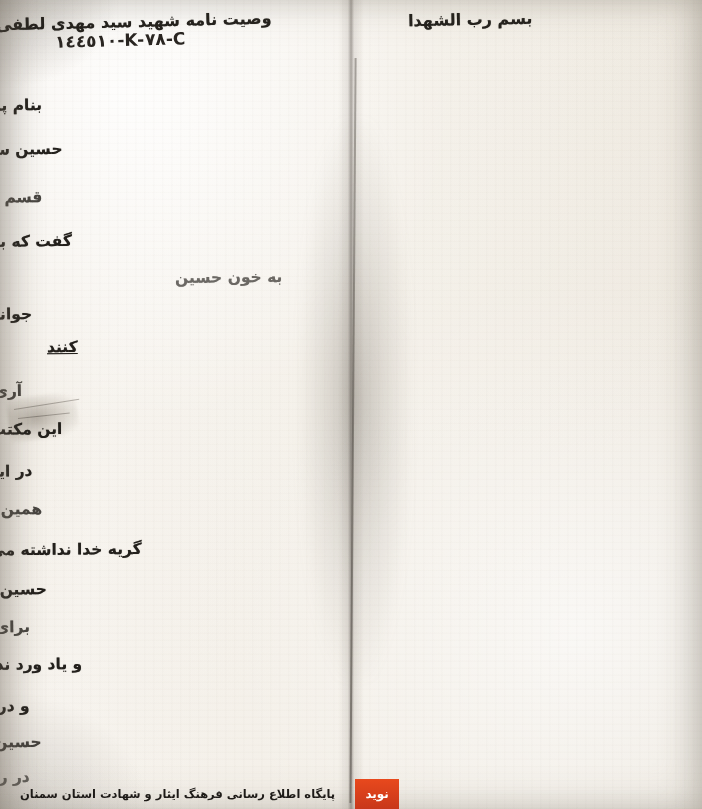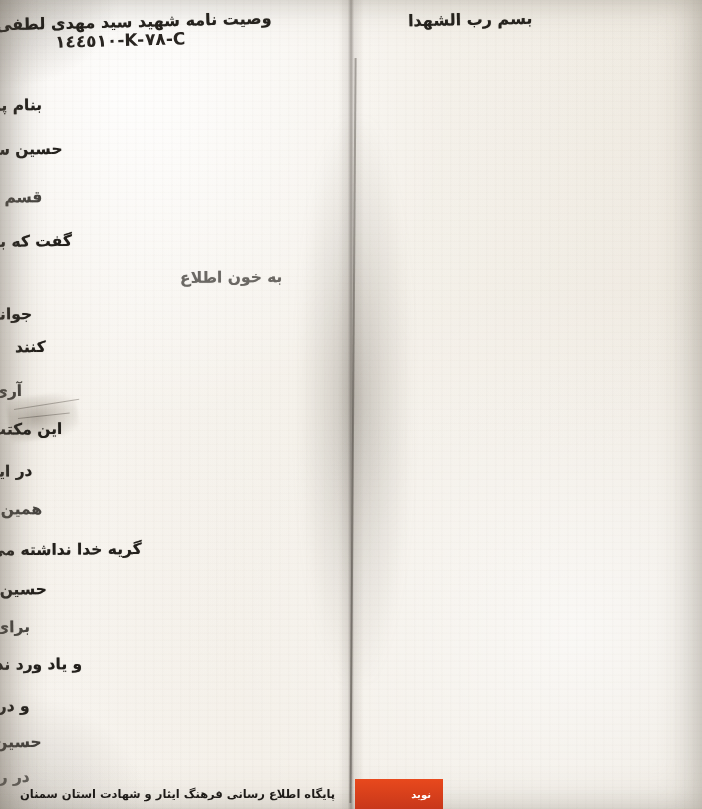--- a/index.html
+++ b/index.html
@@ -146,27 +146,26 @@
     height: 30px;
     display: flex;
     align-items: center;
     direction: rtl;
   }
   .stamp-mark {
     width: 44px;
     height: 30px;
     background: linear-gradient(180deg,#e8491d 0%, #c8371a 100%);
     color: #fff;
-    font-size: 10px;
+    font-size: 12px;
     font-weight: 700;
     display: flex;
     align-items: center;
     justify-content: center;
     letter-spacing: -0.3px;
-    padding-left: 44px;
   }
   .stamp-text {
     padding: 0 20px;
     font-size: 11.5px;
     font-weight: 700;
     color: #1d1a17;
     direction: rtl;
     white-space: nowrap;
   }
   .scratch {
@@ -198,25 +197,25 @@
     <div class="archive-code">١٤٤٥١٠-K-٧٨-C</div>
 
     <div class="line l-body" style="right:660px; top:96px; width:600px; transform:rotate(-0.8deg);">بنام پروردگار بنام آفریننده آسمان ها و زمین پرورد دگار مهدی (ص) و علی (ع) وبنام پروردگار</div>
 
     <div class="line l-body" style="right:640px; top:140px; transform:rotate(-0.6deg);">حسین سیدالشهدا و حسین بن علی (ع)</div>
 
     <div class="line l-body fade-1" style="right:660px; top:188px; transform:rotate(-0.9deg);">قسم به خدای حسین من راهم را یافتم چون حسین مولای من است و مکتب حسین ایثار و خون به من خواهد</div>
 
     <div class="line l-body" style="right:630px; top:232px; transform:rotate(-0.7deg);">گفت که با آن مکتب زنده شد و برای سیراب نمودن نهال انقلاب اسلامی هزاران مرد و زن</div>
 
-    <div class="line l-body fade-2" style="right:420px; top:268px; transform:rotate(-0.5deg);">به خون اطلاع</div>
+    <div class="line l-body fade-2" style="right:420px; top:268px; transform:rotate(-0.5deg);">به خون حسین</div>
 
     <div class="line l-body" style="right:670px; top:305px; transform:rotate(-0.8deg);">جوانان و وصیت بچه ها و نشئی ماه ها از یاد نبرید و لذت نشستند تا مکتب حسین و هر سه کربلا را زنده</div>
 
-    <div class="line l-body" style="right:656px; top:338px; transform:rotate(-0.4deg);">کنند</div>
+    <div class="line l-body" style="right:624px; top:338px; transform:rotate(-0.4deg);text-decoration:underline;">کنند</div>
 
     <div class="line l-body fade-1" style="right:680px; top:382px; transform:rotate(-0.9deg);">آری انقلاب اسلام مکتبی است که شما دست و دل استوارت ندارد و بیدار و مهاد رحمتی من با خودسازی و خودکار</div>
 
     <div class="line l-body" style="right:640px; top:420px; transform:rotate(-0.6deg);">این مکتب را انتخاب کردم</div>
 
     <div class="line l-body" style="right:670px; top:462px; transform:rotate(-0.8deg);">در این راه پر پیچ و خم فضیلت نیست چنانکه خود بدانیم که من زندگیم حسین بود و دو پایش همین</div>
 
     <div class="line l-body fade-1" style="right:660px; top:500px; transform:rotate(-0.7deg);">همین هستم و من نگویم که گریه برای حسین و بازار بی غسل از نیم نیست که بر ما کاسی آنکه روی نشخته</div>
 
     <div class="line l-body" style="right:560px; top:540px; transform:rotate(-0.5deg);">گریه خدا نداشته می برد</div>

